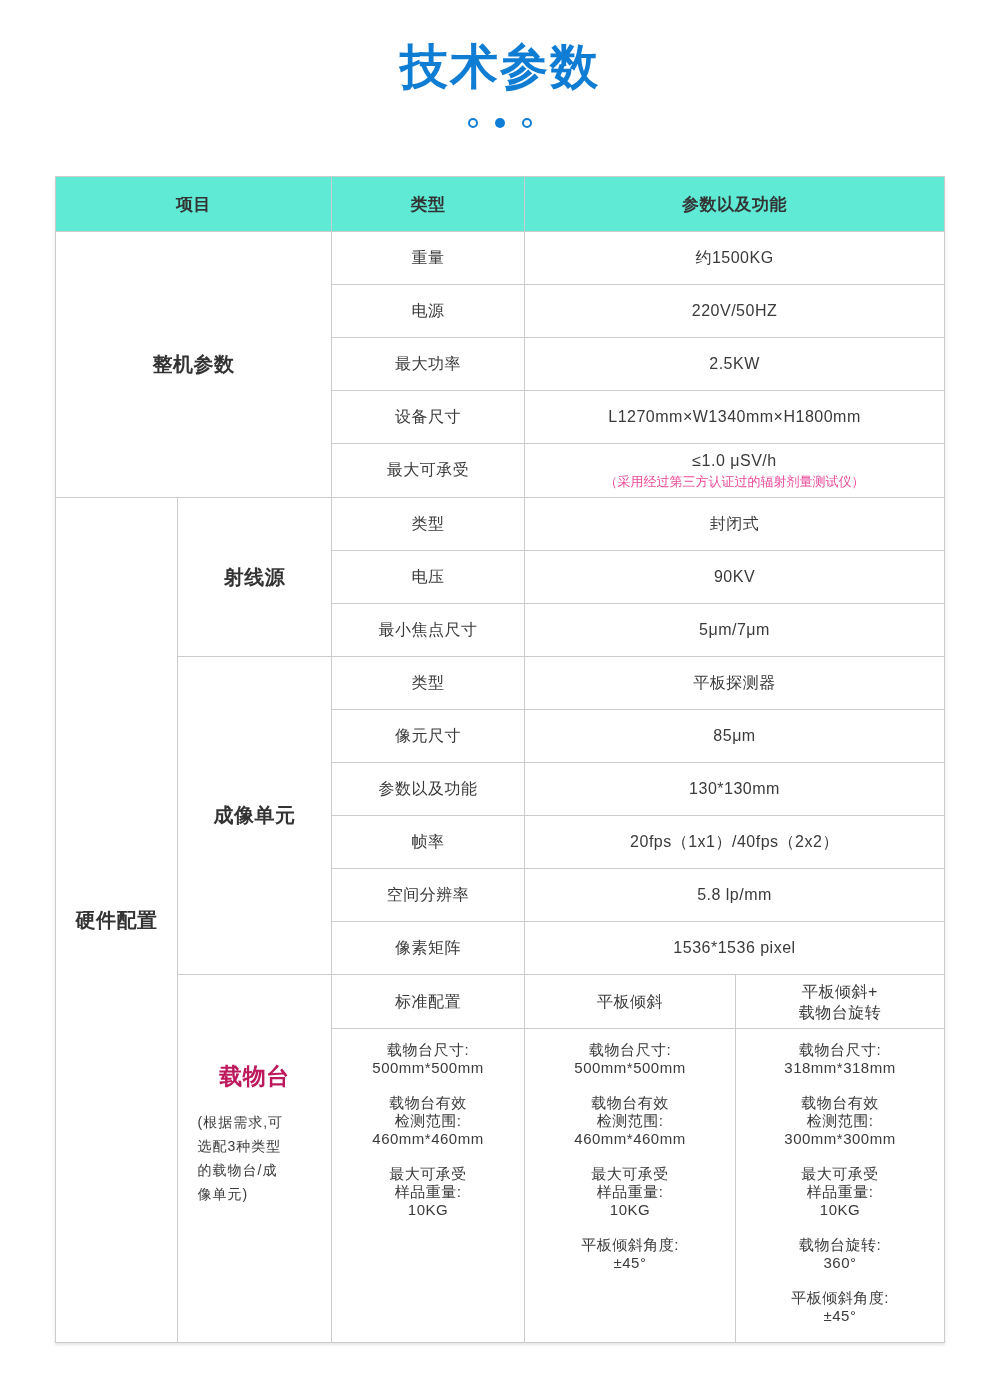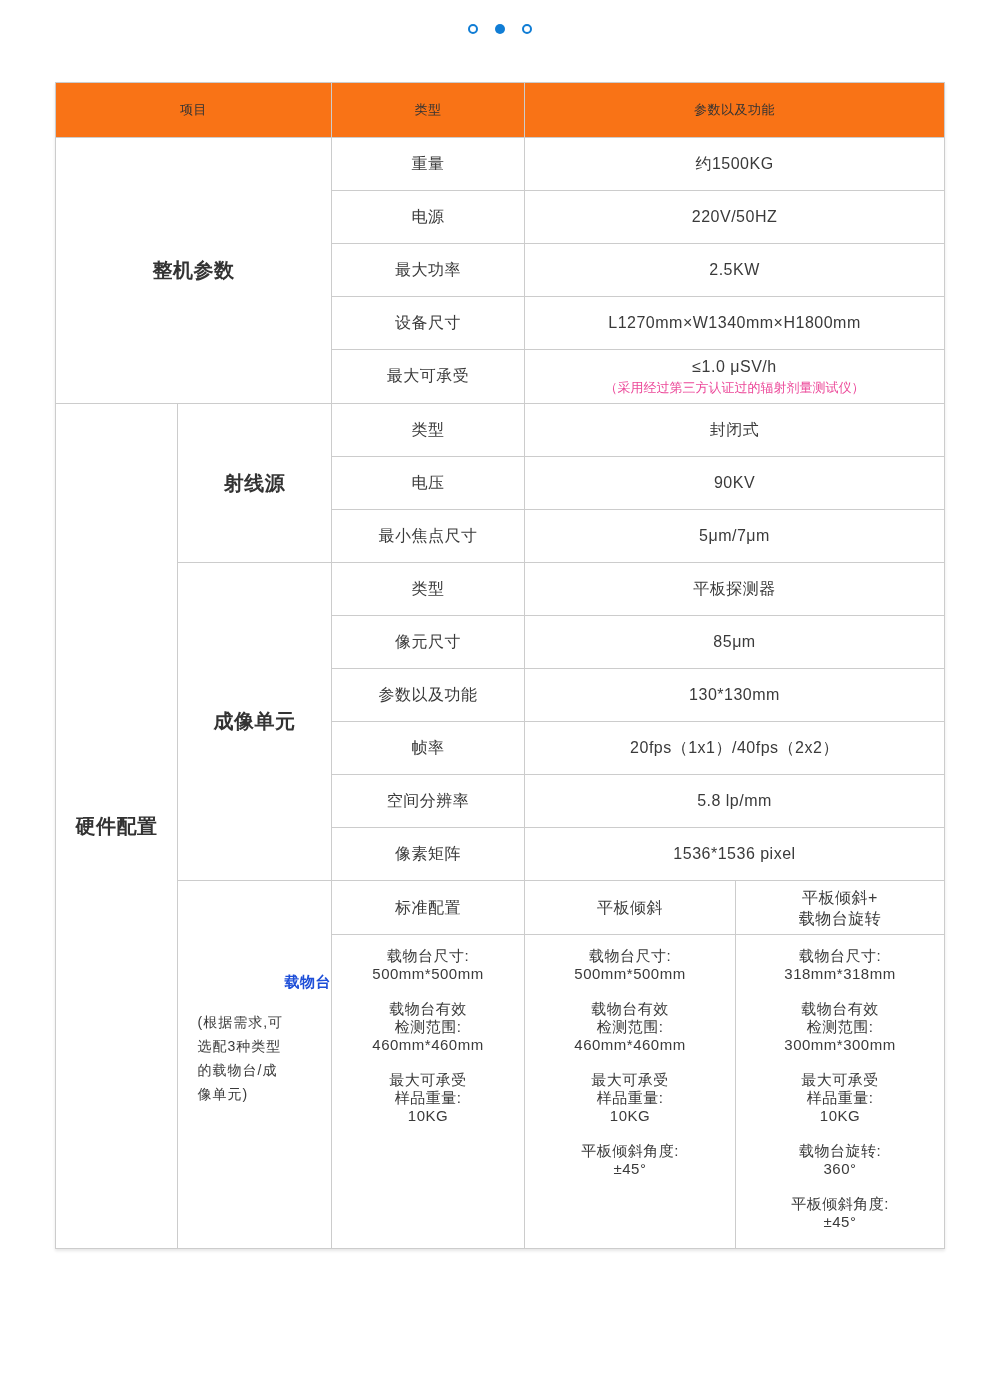--- a/index.html
+++ b/index.html
@@ -49,23 +49,23 @@
     text-align: center;
     vertical-align: middle;
     padding: 0;
     font-size: 16px;
     font-weight: 400;
     letter-spacing: 0.5px;
     color: #3a3a3a;
   }
   .spec-table thead tr { height: 55px; }
   .spec-table thead th {
-    background: #f97316;
-    font-weight: 400;
-    font-size: 13px;
+    background: #5eead4;
+    font-weight: 700;
+    font-size: 17px;
     color: #333333;
   }
   tr.r { height: 53px; }
   tr.r-note { height: 54px; }
   tr.stage-header-row { height: 54px; }
   tr.stage-data-row { height: 307px; }
 
   td.group {
     font-weight: 700;
     font-size: 20px;
@@ -79,23 +79,22 @@
     color: #ec4899;
     letter-spacing: 0;
   }
   .note-value-line { line-height: 20px; }
 
   .pre { white-space: pre-line; }
 
   td.stage-label-cell { padding-bottom: 50px; }
   .stage-name {
     font-weight: 700;
-    font-size: 15px;
-    color: #1d4ed8;
-    text-align: right;
+    font-size: 23px;
+    color: #be185d;
   }
   .stage-note {
     width: 114px;
     margin: 18px auto 0 auto;
     text-align: left;
     font-weight: 400;
     font-size: 14px;
     line-height: 24px;
     color: #3a3a3a;
     letter-spacing: 1px;
@@ -112,20 +111,21 @@
   }
   .spec-block { margin: 0 0 17px 0; }
   .spec-block .spec-label { white-space: pre-line; }
   .spec-block .spec-value { white-space: pre-line; }
 </style>
 </head>
 <body>
 
 <div class="page">
 
+  <div class="page-title">技术参数</div>
 
   <div class="carousel-dots">
     <span class="dot outline"></span>
     <span class="dot filled"></span>
     <span class="dot outline"></span>
   </div>
 
   <table class="spec-table">
     <colgroup>
       <col style="width:122px">

